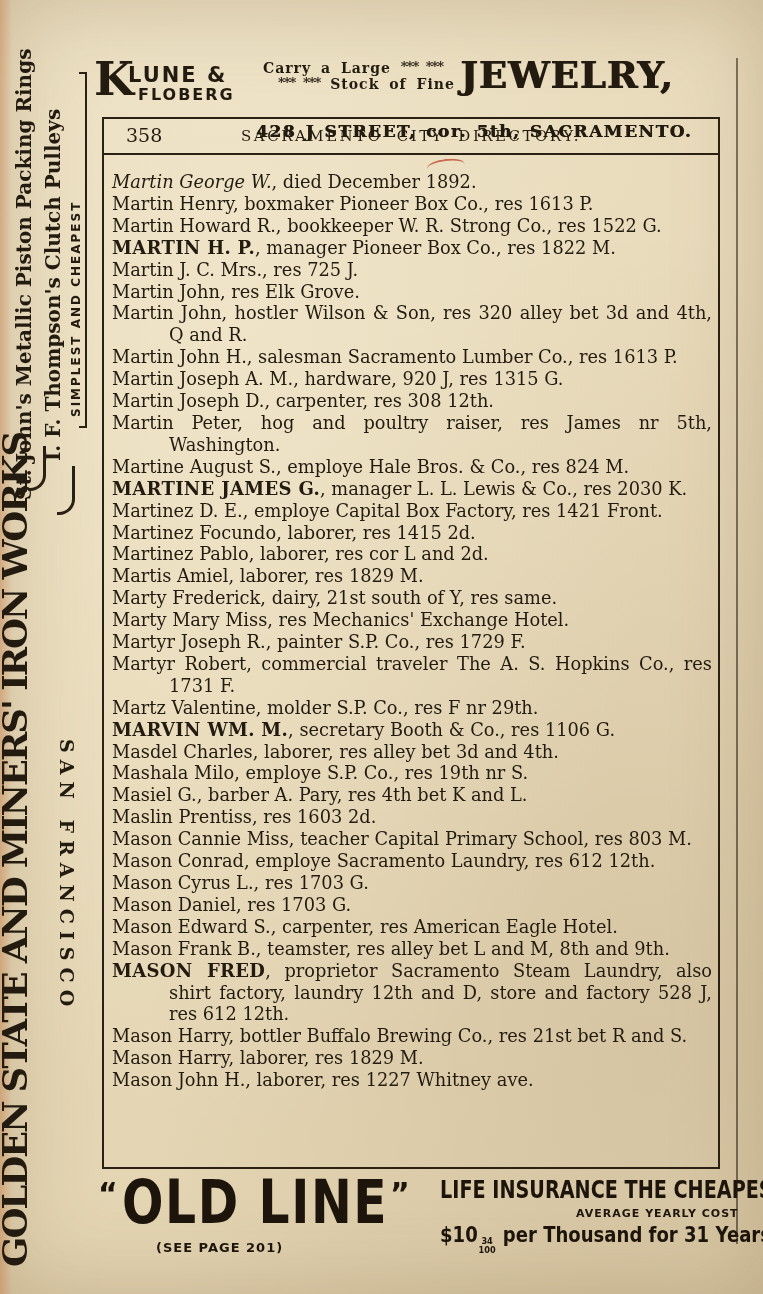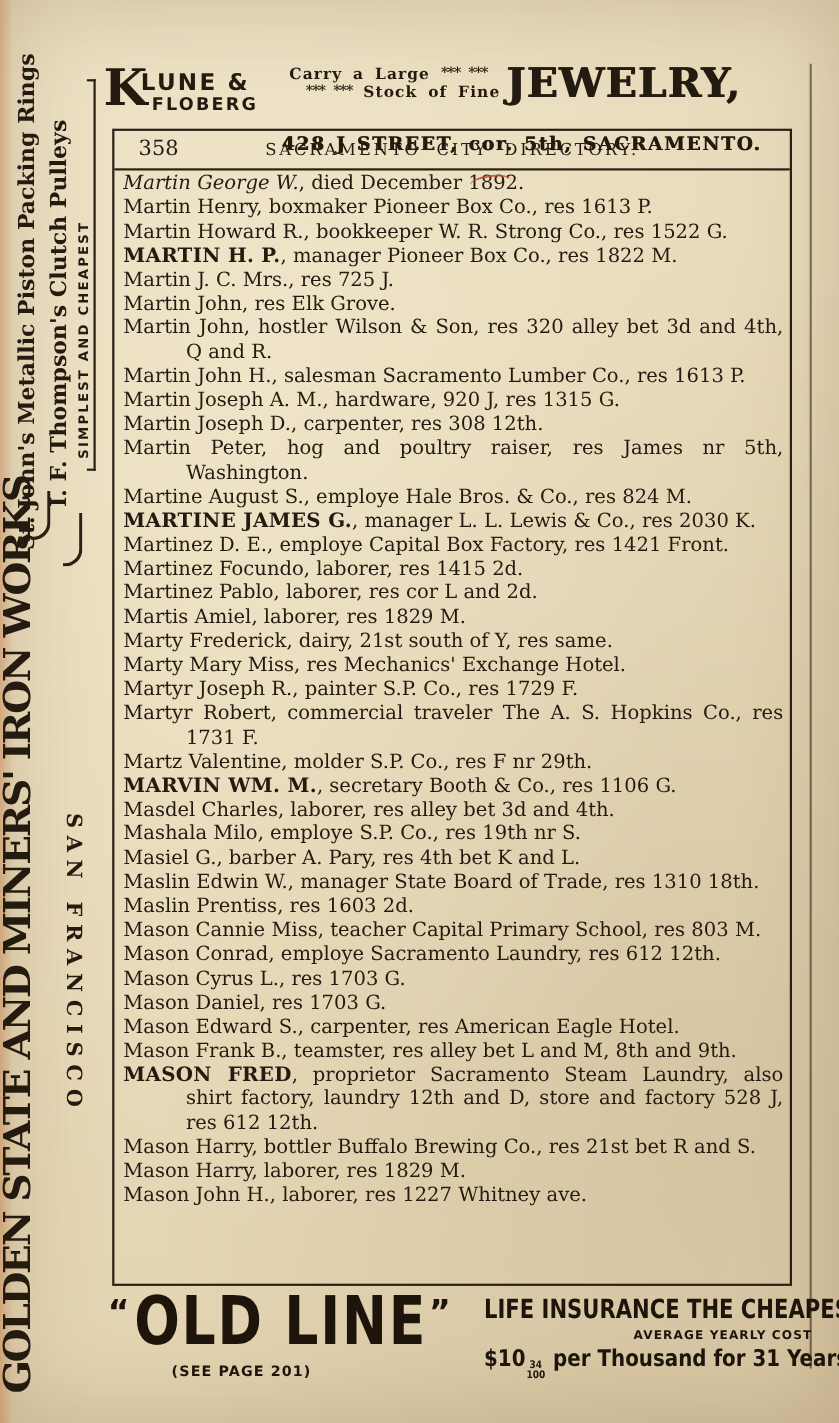--- a/index.html
+++ b/index.html
@@ -51,21 +51,21 @@
   .topad-addr{position:absolute;left:256px;top:94px;font-size:17px;font-weight:bold;
      letter-spacing:1.5px;word-spacing:2px;text-shadow:.5px 0 0 #241b10;margin-top:27px;}
 
   
   .main-box{position:absolute;left:102px;top:117px;width:618px;height:1052px;
      border:2px solid #2a2014;box-sizing:border-box;}
   .dir-header{position:relative;height:34px;border-bottom:2px solid #2a2014;}
   .pgnum{position:absolute;left:22px;top:5px;font-size:19px;}
   .dir-title{position:absolute;left:0;right:0;top:8px;text-align:center;font-size:15px;
      letter-spacing:2.5px;word-spacing:7px;}
-  .entries{padding:1px 6px 0 8px;height:1008px;overflow:hidden;
+  .entries{padding:16px 6px 0 8px;height:1008px;overflow:hidden;
      font-size:17.8px;line-height:21.9px;text-align:justify;}
   .entry{padding-left:57px;text-indent:-57px;}
   .nm.bold{font-weight:bold;font-size:18px;letter-spacing:.3px;}
   .nm.italic{font-style:italic;}
   .red-mark{position:absolute;left:427px;top:159px;width:38px;height:13px;
      border-top:2.5px solid #c24a30;border-radius:50%;transform:rotate(-7deg);opacity:.8;}
 
   
   .bottom-ad{position:absolute;left:98px;top:1176px;width:650px;height:105px;
      font-family:"DejaVu Sans","Liberation Sans",sans-serif;color:#1d150c;}
@@ -160,21 +160,20 @@
         <div class="entry"><span class="nm normal">Martz Valentine</span><span class="rest">, molder S.P. Co., res F nr 29th.</span></div>
 
         <div class="entry"><span class="nm bold">MARVIN WM. M.</span><span class="rest">, secretary Booth &amp; Co., res 1106 G.</span></div>
 
         <div class="entry"><span class="nm normal">Masdel Charles</span><span class="rest">, laborer, res alley bet 3d and 4th.</span></div>
 
         <div class="entry"><span class="nm normal">Mashala Milo</span><span class="rest">, employe S.P. Co., res 19th nr S.</span></div>
 
         <div class="entry"><span class="nm normal">Masiel G.</span><span class="rest">, barber A. Pary, res 4th bet K and L.</span></div>
 
-        <div class="entry"><span class="nm normal">Maslin Edwin W.</span><span class="rest">, manager State Board of Trade, res 1310 18th.</span></div>
 
         <div class="entry"><span class="nm normal">Maslin Prentiss</span><span class="rest">, res 1603 2d.</span></div>
 
         <div class="entry"><span class="nm normal">Mason Cannie Miss</span><span class="rest">, teacher Capital Primary School, res 803 M.</span></div>
 
         <div class="entry"><span class="nm normal">Mason Conrad</span><span class="rest">, employe Sacramento Laundry, res 612 12th.</span></div>
 
         <div class="entry"><span class="nm normal">Mason Cyrus L.</span><span class="rest">, res 1703 G.</span></div>
 
         <div class="entry"><span class="nm normal">Mason Daniel</span><span class="rest">, res 1703 G.</span></div>

